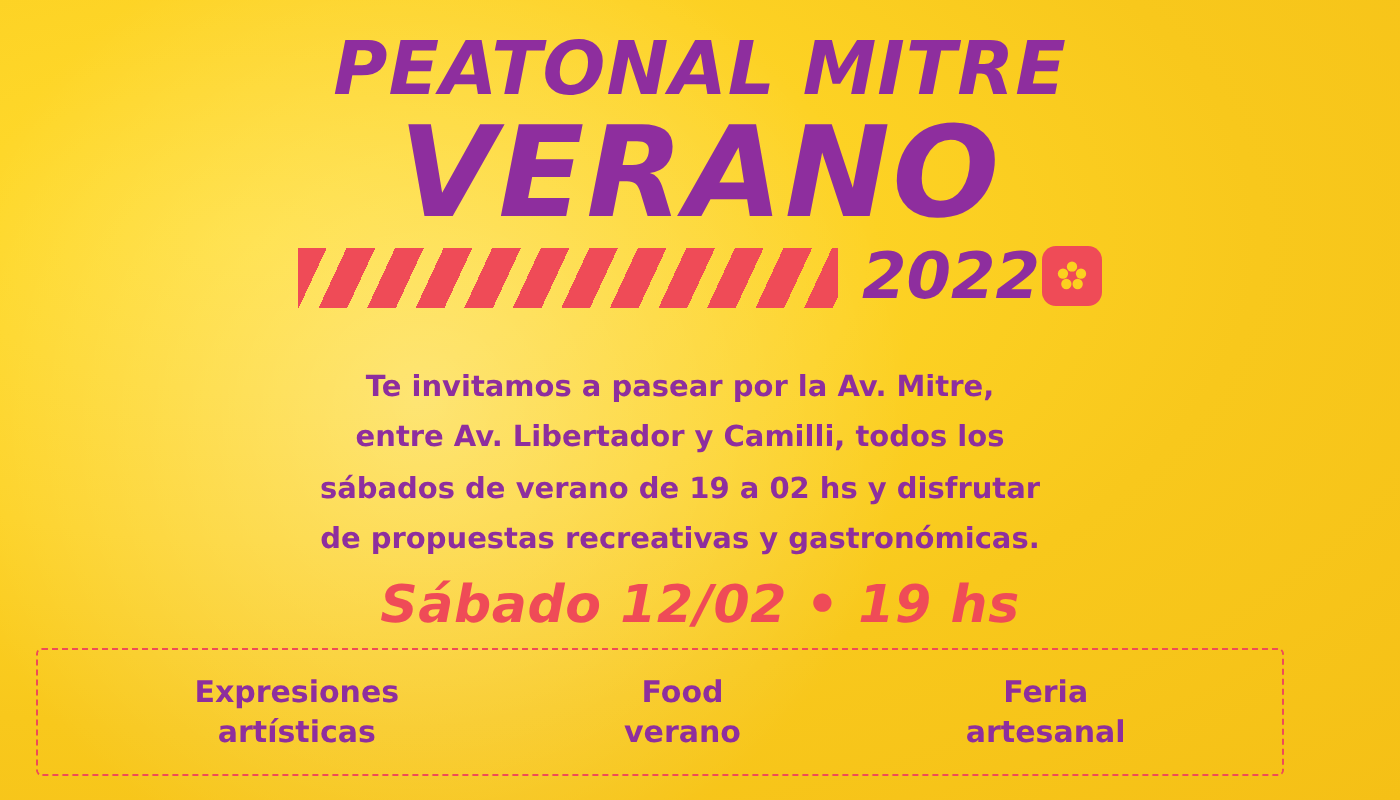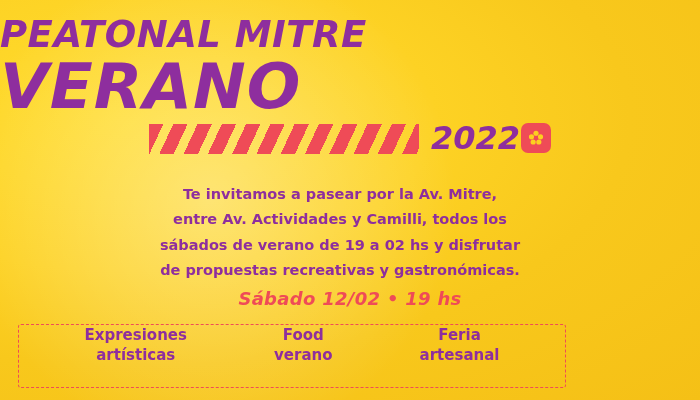--- a/index.html
+++ b/index.html
@@ -29,21 +29,21 @@
     height: 140%;
     background: radial-gradient(ellipse at center, rgba(255,255,255,0.35) 0%, rgba(255,255,255,0.0) 62%);
     pointer-events: none;
   }
 
   .headline-block {
     position: absolute;
     top: 16px;
     left: 0;
     width: 700px;
-    text-align: left;
+    text-align: center;
   }
   .line1 {
     font-family: "DejaVu Sans", sans-serif;
     font-weight: bold;
     font-style: italic;
     font-size: 37px;
     letter-spacing: 0.5px;
     color: #8e2e9e;
     line-height: 1;
     white-space: nowrap;
@@ -121,34 +121,34 @@
   .date-line {
     position: absolute;
     top: 288px;
     left: 0;
     width: 700px;
     text-align: center;
     color: #ef4b57;
     font-family: "DejaVu Sans", sans-serif;
     font-weight: bold;
     font-style: italic;
-    font-size: 18px;
+    font-size: 26px;
     letter-spacing: 0.3px;
   }
 
   .activities {
     position: absolute;
     left: 18px;
     top: 324px;
-    width: 548px;
+    width: 624px;
     height: 64px;
     border: 1.5px dashed #ef4b57;
     border-radius: 3px;
     display: flex;
-    align-items: flex-start;
+    align-items: center;
     justify-content: space-around;
     box-sizing: border-box;
     padding: 0 22px;
   }
   .activity {
     color: #8e2e9e;
     font-family: "DejaVu Sans", sans-serif;
     font-weight: bold;
     font-size: 15px;
     line-height: 1.35;
@@ -178,21 +178,21 @@
           <circle cx="8.6" cy="16.8" r="3.1"></circle>
           <circle cx="15.4" cy="16.8" r="3.1"></circle>
         </g>
         <circle cx="12" cy="12" r="2.6" fill="#ef4b57"></circle>
       </svg>
     </div>
   </div>
 
   <div class="intro">
     <div>Te invitamos a pasear por la Av. Mitre,</div>
-    <div>entre Av. Actividades y Camilli, todos los</div>
+    <div>entre Av. Libertador y Camilli, todos los</div>
     <div>sábados de verano de 19 a 02 hs y disfrutar</div>
     <div>de propuestas recreativas y gastronómicas.</div>
   </div>
 
   <div class="date-line">Sábado 12/02 • 19 hs</div>
 
   <div class="activities">
     <div class="activity">Expresiones
 artísticas</div>
     <div class="activity">Food

